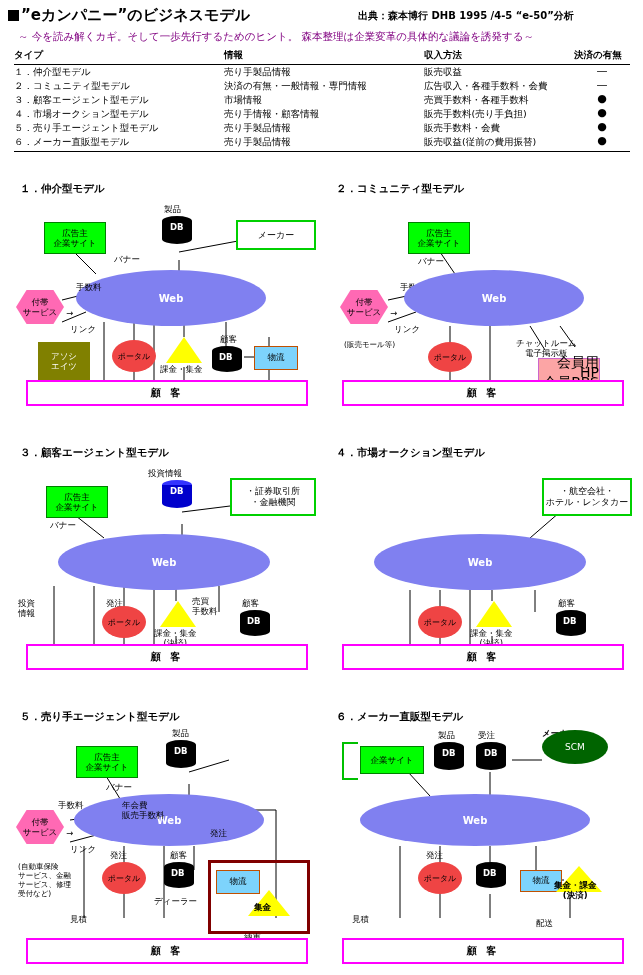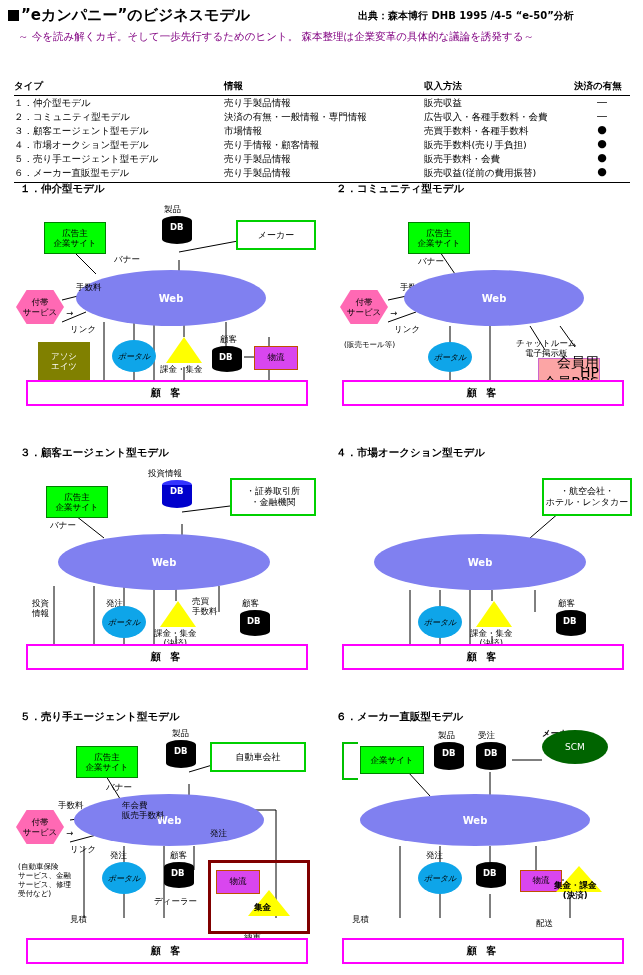--- a/index.html
+++ b/index.html
@@ -13,21 +13,21 @@
     overflow:hidden;
   }
   .abs{position:absolute;}
   
   #title-bar{top:6px;left:8px;width:630px;height:20px;}
   .sq{display:inline-block;width:11px;height:11px;background:#000;vertical-align:-1px;margin-right:2px;}
   #main-title{font-size:15px;font-weight:bold;letter-spacing:0px;display:inline-block;}
   #source-note{position:absolute;left:350px;top:3px;font-size:10px;font-weight:bold;color:#000;}
   #subtitle{top:30px;left:18px;width:620px;font-size:10.5px;color:#800080;}
   
-  #summary-table{top:48px;left:14px;width:616px;margin-top:31px;}
+  #summary-table{top:48px;left:14px;width:616px;}
   table.sum{border-collapse:collapse;width:616px;font-size:9.5px;}
   table.sum th{font-weight:bold;text-align:left;padding:1px 0 2px 0;border-bottom:1.5px solid #000;}
   table.sum td{padding:0.5px 0;vertical-align:top;}
   table.sum tr.last td{padding-bottom:2px;}
   .col-type{width:210px;}
   .col-info{width:200px;}
   .col-rev{width:150px;}
   .col-pay{width:56px;text-align:center;}
   .dot{font-size:11px;line-height:10px;}
   
@@ -49,31 +49,31 @@
     display:flex;align-items:center;justify-content:center;text-align:center;
     font-size:9px;line-height:11px;color:#000;
   }
   .magenta-hex{
     position:absolute;background:#ff69b4;
     display:flex;align-items:center;justify-content:center;text-align:center;
     font-size:8.5px;line-height:10px;color:#000;
     clip-path:polygon(22% 0,78% 0,100% 50%,78% 100%,22% 100%,0 50%);
   }
   .cyan-ell{
-    position:absolute;background:#0ea5e9;border-radius:50%;
+    position:absolute;background:#ef4444;border-radius:50%;
     display:flex;align-items:center;justify-content:center;text-align:center;
-    font-size:8px;line-height:9px;color:#000;font-style:italic;
+    font-size:8px;line-height:9px;color:#000;
   }
   .olive-box{
     position:absolute;background:#808000;
     display:flex;align-items:center;justify-content:center;text-align:center;
     font-size:8.5px;line-height:10px;color:#ffffff;
   }
   .orange-box{
-    position:absolute;background:#d946ef;border:1px solid #c05000;
+    position:absolute;background:#7dd3fc;border:1px solid #c05000;
     display:flex;align-items:center;justify-content:center;text-align:center;
     font-size:8.5px;color:#000;
   }
   .yellow-tri{
     position:absolute;
     display:flex;align-items:flex-end;justify-content:center;
   }
   .yellow-tri i{
     position:absolute;left:0;top:0;width:100%;height:100%;
     background:#ffff00;clip-path:polygon(50% 0,100% 100%,0 100%);
@@ -317,21 +317,21 @@
   <div class="green-outline" style="left:216px;top:32px;width:82px;height:34px;">
     <span style="white-space:pre-line;">・証券取引所
 ・金融機関</span>
   </div>
 
   <div class="web" style="left:44px;top:88px;width:212px;height:56px;">
     <span>Web</span>
   </div>
   <div class="lbl" style="left:36px;top:74px;">バナー</div>
 
-  <div class="lbl" style="left:18px;top:152px;white-space:pre-line;">投資
+  <div class="lbl" style="left:4px;top:152px;white-space:pre-line;">投資
 情報</div>
   <div class="lbl" style="left:92px;top:152px;">発注</div>
   <div class="lbl" style="left:178px;top:150px;white-space:pre-line;">売買
 手数料</div>
 
   <div class="cyan-ell" style="left:88px;top:160px;width:44px;height:32px;">
     <span>ポータル</span>
   </div>
   <div class="yellow-tri" style="left:146px;top:155px;width:36px;height:26px;">
       <i></i>
@@ -414,23 +414,20 @@
     <span style="white-space:pre-line;">広告主
 企業サイト</span>
   </div>
   <div class="lbl" style="left:158px;top:18px;">製品</div>
   <div class="db" style="left:152px;top:30px;width:30px;height:28px;">
     <div class="top"></div>
       <div class="body"></div>
       <div class="bot"></div>
   </div>
   <div class="lbl" style="left:160px;top:36px;color:#fff;font-weight:bold;">DB</div>
-  <div class="green-outline" style="left:196px;top:32px;width:92px;height:26px;">
-    <span>自動車会社</span>
-  </div>
 
   <div class="lbl" style="left:92px;top:72px;">バナー</div>
   <div class="lbl" style="left:44px;top:90px;">手数料</div>
   <div class="magenta-hex" style="left:2px;top:100px;width:48px;height:34px;">
     <span style="white-space:pre-line;">付帯
 サービス</span>
   </div>
   <div class="lbl" style="left:52px;top:118px;">→</div>
   <div class="lbl" style="left:56px;top:134px;">リンク</div>
   <div class="lbl small wrap" style="left:4px;top:152px;white-space:pre-line;">(自動車保険

